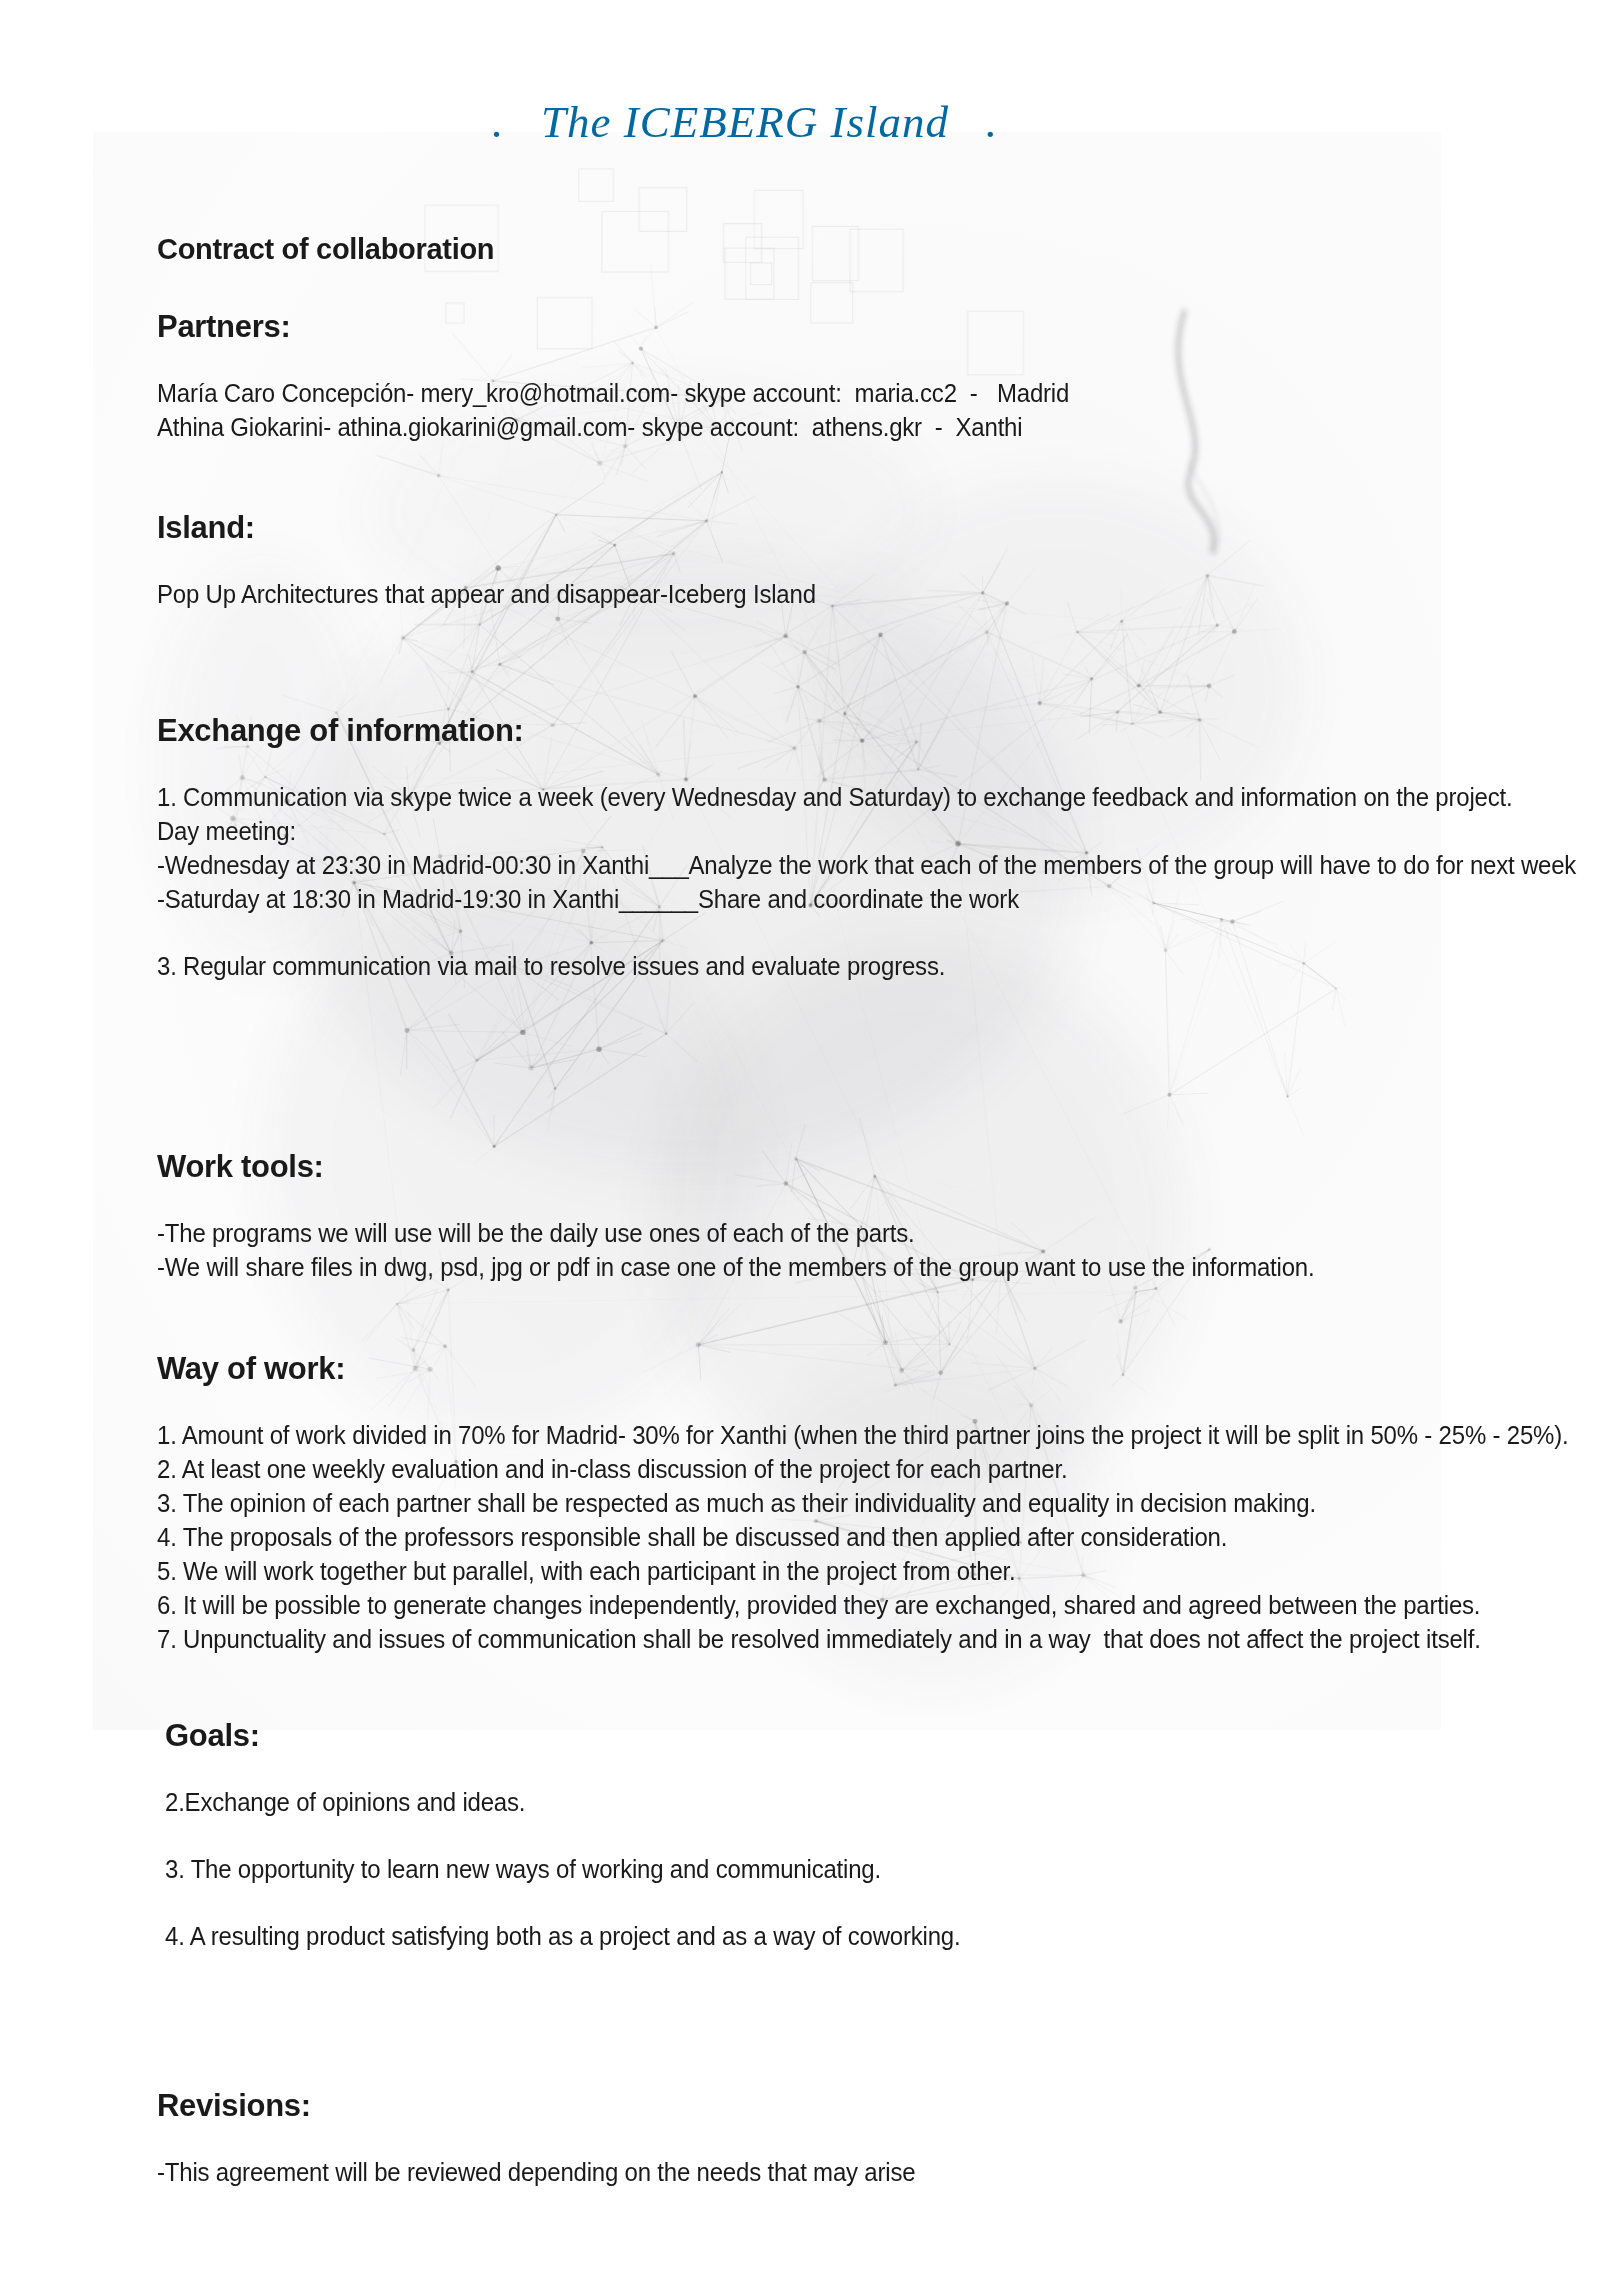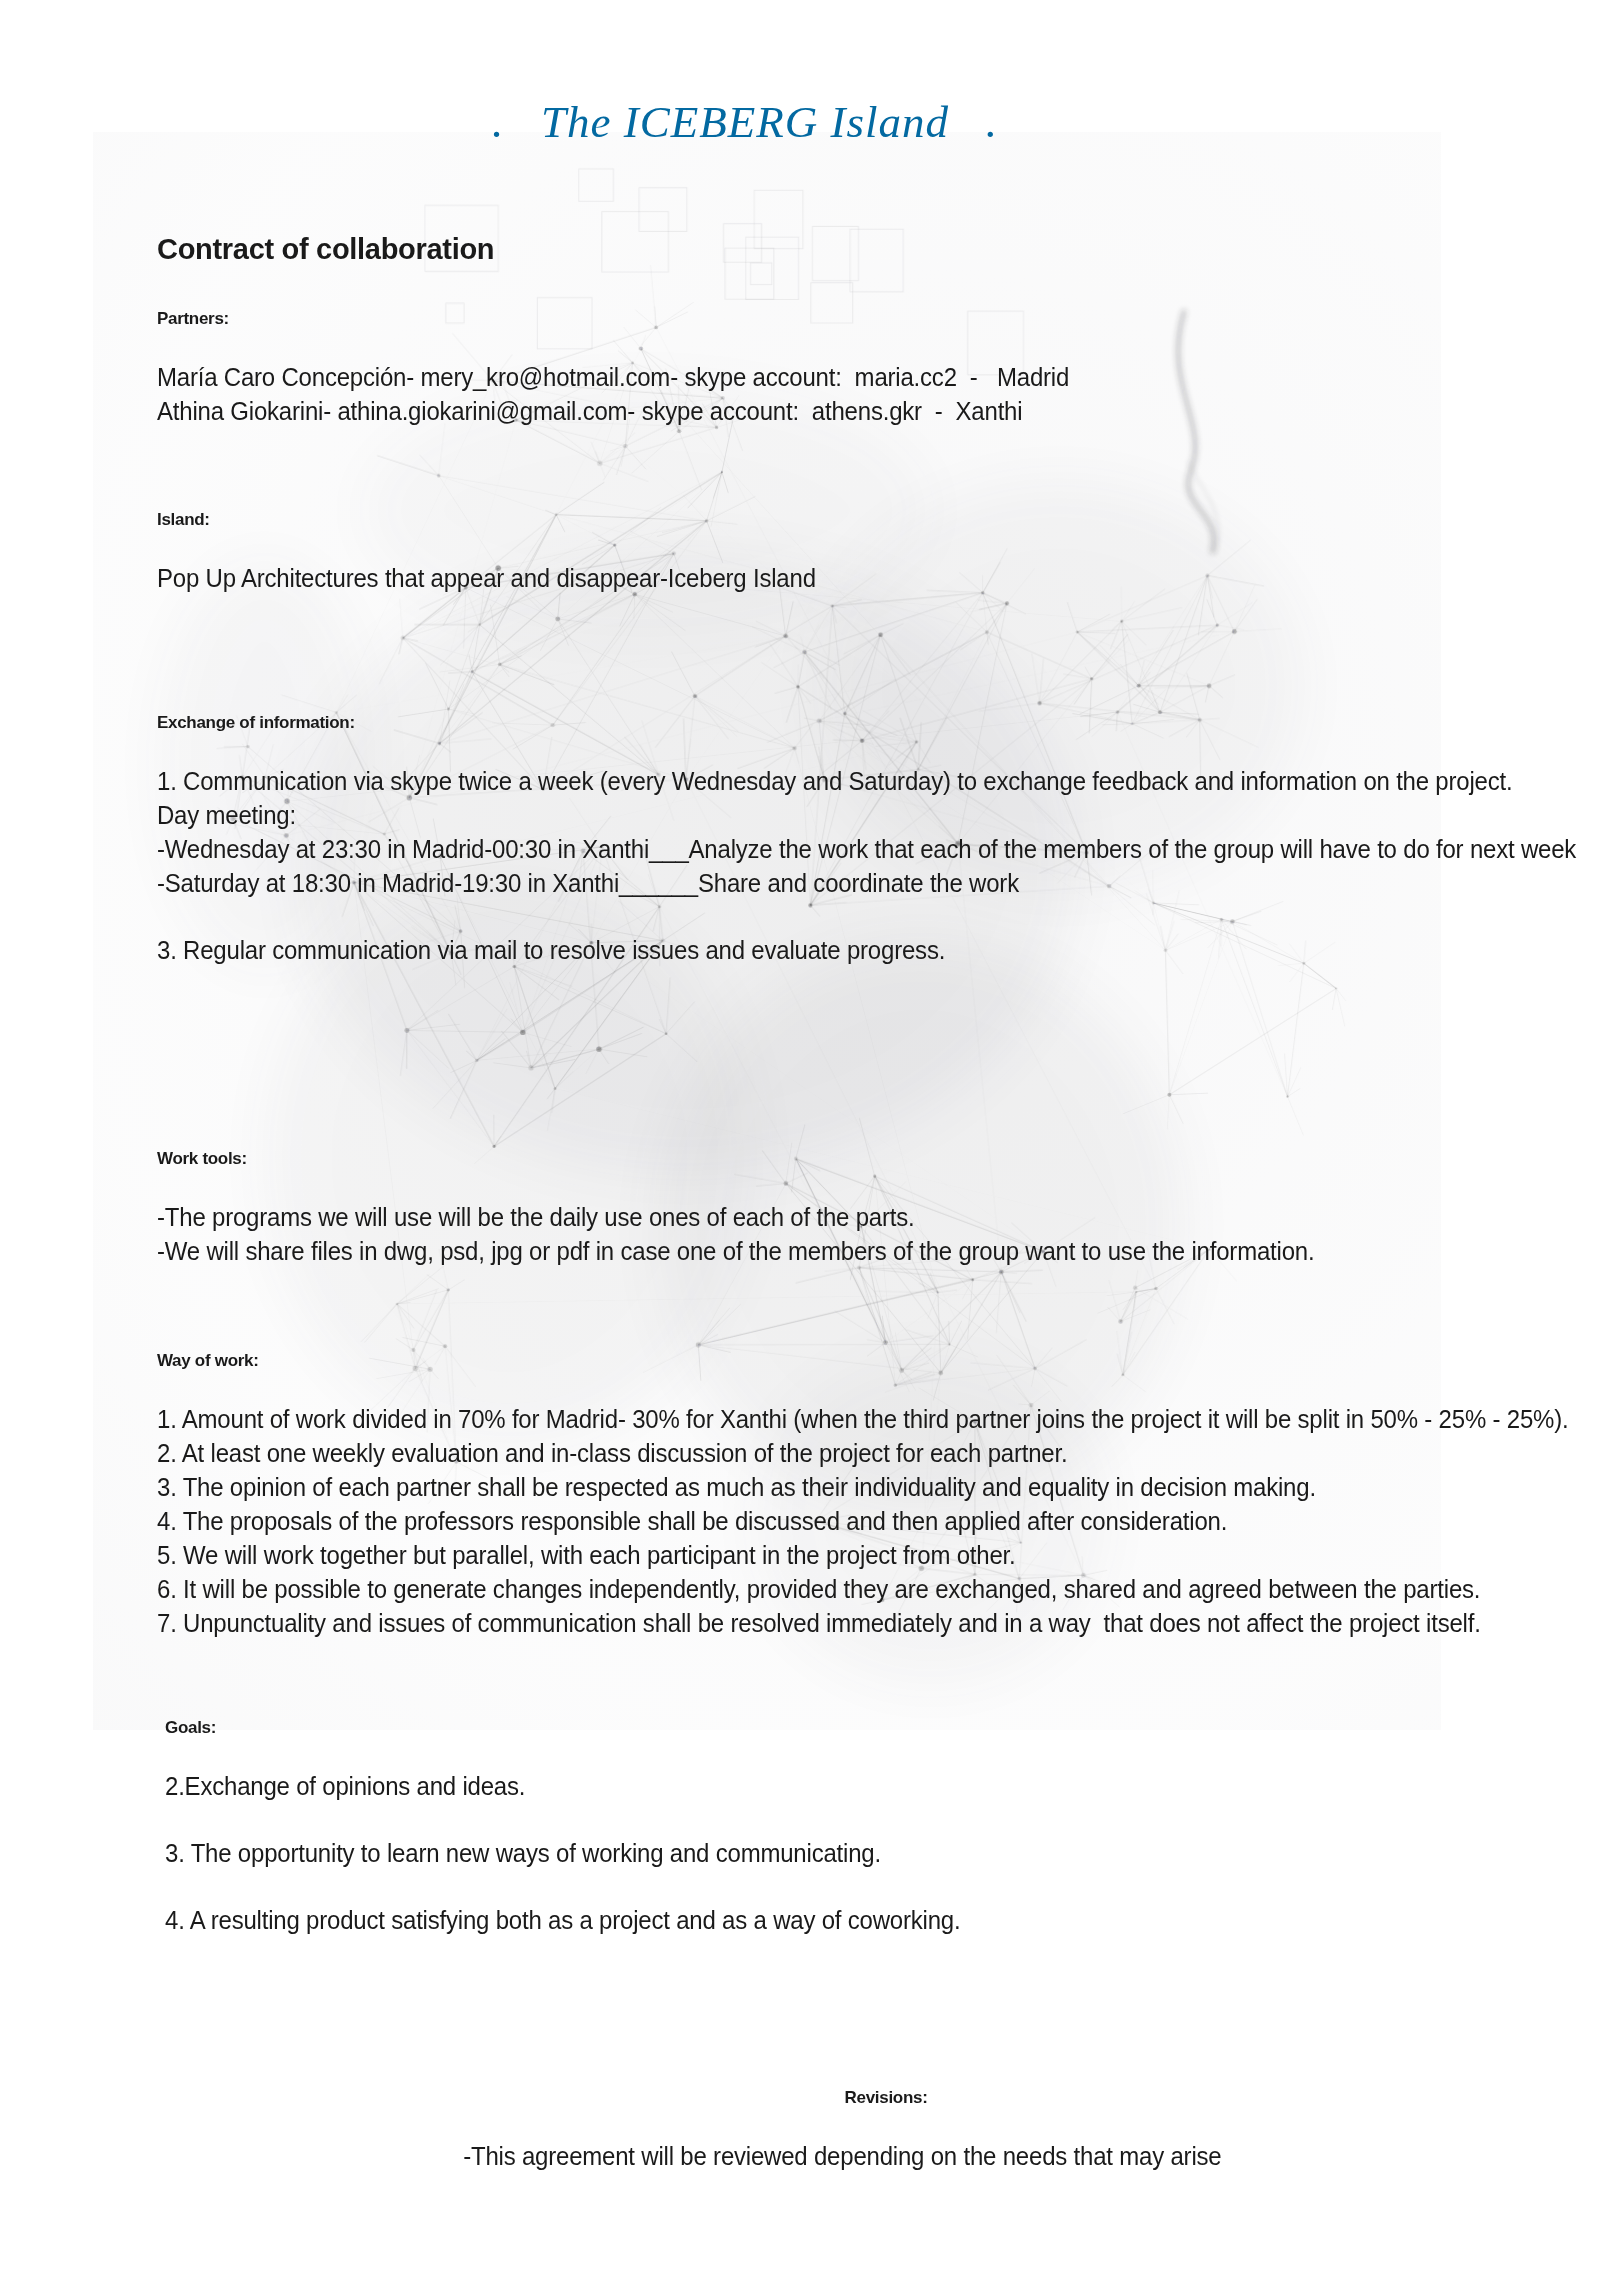--- a/index.html
+++ b/index.html
@@ -16,33 +16,33 @@
   .doc-title{
     position:absolute;top:96px;left:0;width:1490px;text-align:center;
     font-family:"Liberation Serif",serif;font-style:italic;font-size:45px;
     letter-spacing:1px;white-space:pre;color:#0369a1;
   }
   .contract-heading{
     position:absolute;left:157px;top:233px;
     font-size:29px;font-weight:bold;letter-spacing:-0.3px;
   }
   .sec{position:absolute;left:157px;right:5.9px;}
-  .sec-heading{display:block;font-size:17px;font-weight:bold;letter-spacing:-0.3px;margin-bottom:31px;}
+  .sec-heading{display:block;font-size:31px;font-weight:bold;letter-spacing:-0.3px;margin-bottom:31px;}
   .line{
     font-size:25.5px;line-height:34px;white-space:pre;letter-spacing:-0.2px;
     transform:scaleX(0.94);transform-origin:left center;
   }
   .para + .para{margin-top:33px;}
   .s-partners{top:309px;}
   .s-project{top:510px;}
   .s-exchange{top:713px;}
   .s-worktools{top:1149px;}
   .s-wayofwork{top:1351px;}
   .s-goals{top:1718px;margin-left:8px;}
-  .s-revisions{top:2088px;text-align:center;}
+  .s-revisions{top:2088px;}
 </style>
 </head>
 <body>
 
 <div class="page">
 
   <div class="wash"></div>
 
   <svg id="tex" class="texture" width="1621" height="2293" viewBox="0 0 1654 2339" aria-hidden="true">
     <defs>

